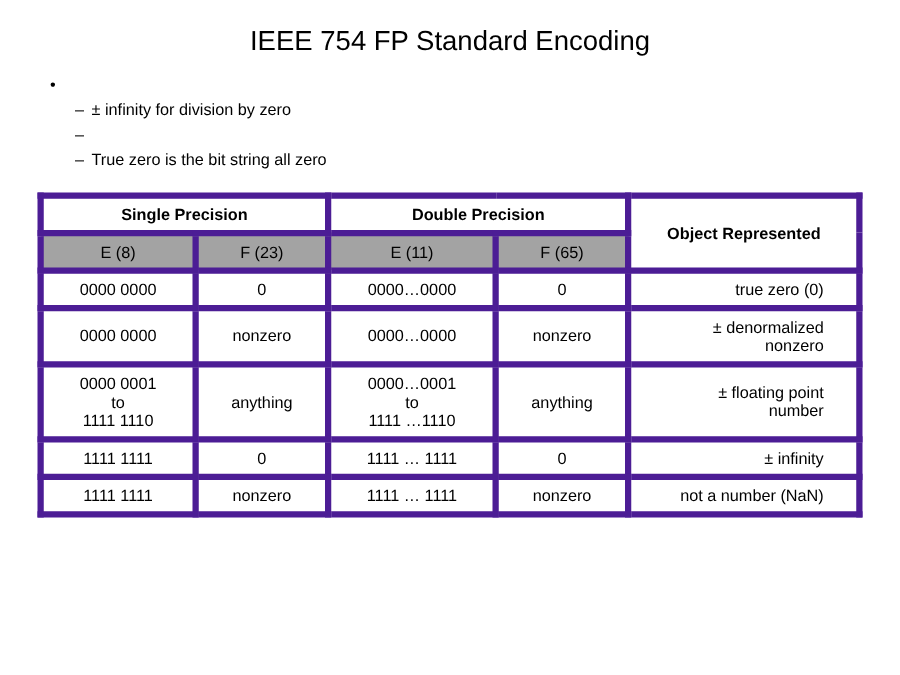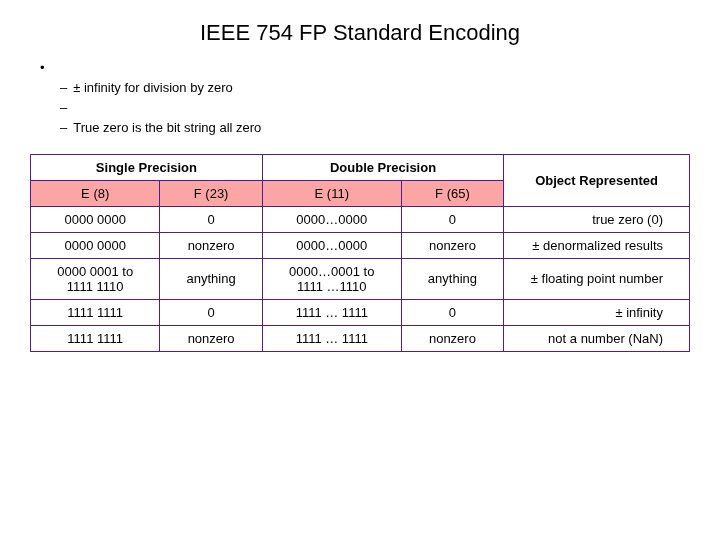--- a/index.html
+++ b/index.html
@@ -36,32 +36,32 @@
       margin-bottom: 2px;
       line-height: 1.4;
     }
     .dash { flex-shrink: 0; }
     table {
       width: 100%;
       border-collapse: collapse;
       font-size: 13px;
     }
     th, td {
-      border: 1px solid #4c1d95;
+      border: 5px solid #4c1d95;
       padding: 5px 26px;
       text-align: center;
       vertical-align: middle;
     }
     .header-row th {
       background: #fff;
       font-weight: bold;
     }
     .sub-header th {
       font-weight: normal;
-      background: #fca5a5;
+      background: #a3a3a3;
       margin-left: 37px;
     }
     .object-cell {
       font-weight: bold;
     }
     td.left-align {
       text-align: right;
     }
   </style>
 </head>
@@ -108,21 +108,21 @@
       <td>0</td>
       <td>0000…0000</td>
       <td>0</td>
       <td class="left-align">true zero (0)</td>
     </tr>
     <tr>
       <td>0000 0000</td>
       <td>nonzero</td>
       <td>0000…0000</td>
       <td>nonzero</td>
-      <td class="left-align">± denormalized results</td>
+      <td class="left-align">± denormalized nonzero</td>
     </tr>
     <tr>
       <td style="white-space:pre-line">0000 0001 to
 1111 1110</td>
       <td>anything</td>
       <td style="white-space:pre-line">0000…0001 to
 1111 …1110</td>
       <td>anything</td>
       <td class="left-align">± floating point number</td>
     </tr>

